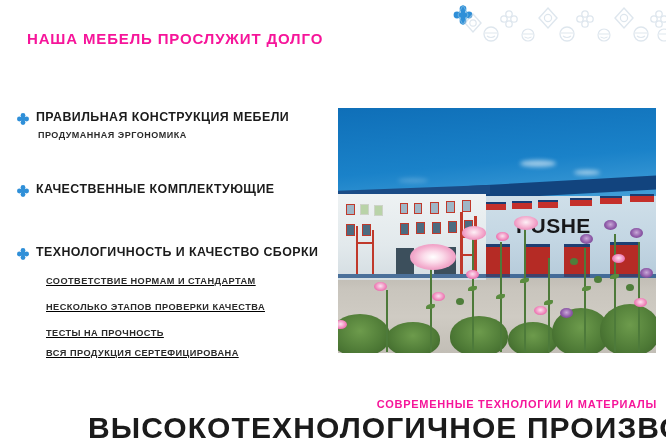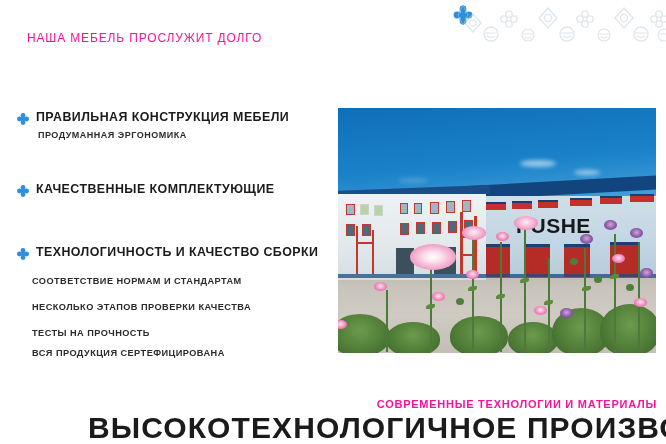--- a/index.html
+++ b/index.html
@@ -45,23 +45,23 @@
     line-height: 30px;
     font-weight: bold;
     letter-spacing: 1.3px;
     color: #1b1b1b;
     white-space: nowrap;
   }
   .title-sub {
     position: absolute;
     left: 27px;
     top: 33px;
-    font-size: 12px;
+    font-size: 15px;
     line-height: 11px;
-    font-weight: normal;
+    font-weight: bold;
     letter-spacing: 0.85px;
     color: #f6159a;
     white-space: nowrap;
   }
 
   
   .bullets {
     position: absolute;
     left: 14px;
     top: 110px;
@@ -97,23 +97,24 @@
     letter-spacing: 0.5px;
     color: #2b2b2b;
     white-space: nowrap;
   }
   .b1 { position: absolute; left: 0px;  top: 0px;   width: 330px; }
   .b2 { position: absolute; left: 0px;  top: 72px;  width: 330px; }
   .b3 { position: absolute; left: 0px;  top: 135px; width: 340px; }
 
   .sublist {
     position: absolute;
-    left: 18px;
+    left: 32px;
     top: 165px;
     width: 320px;
+    text-decoration: underline;
   }
   .sublist-item {
     font-size: 9.2px;
     line-height: 12px;
     font-weight: bold;
     letter-spacing: 0.45px;
     color: #2b2b2b;
     white-space: nowrap;
     margin-bottom: 14px;
   }

